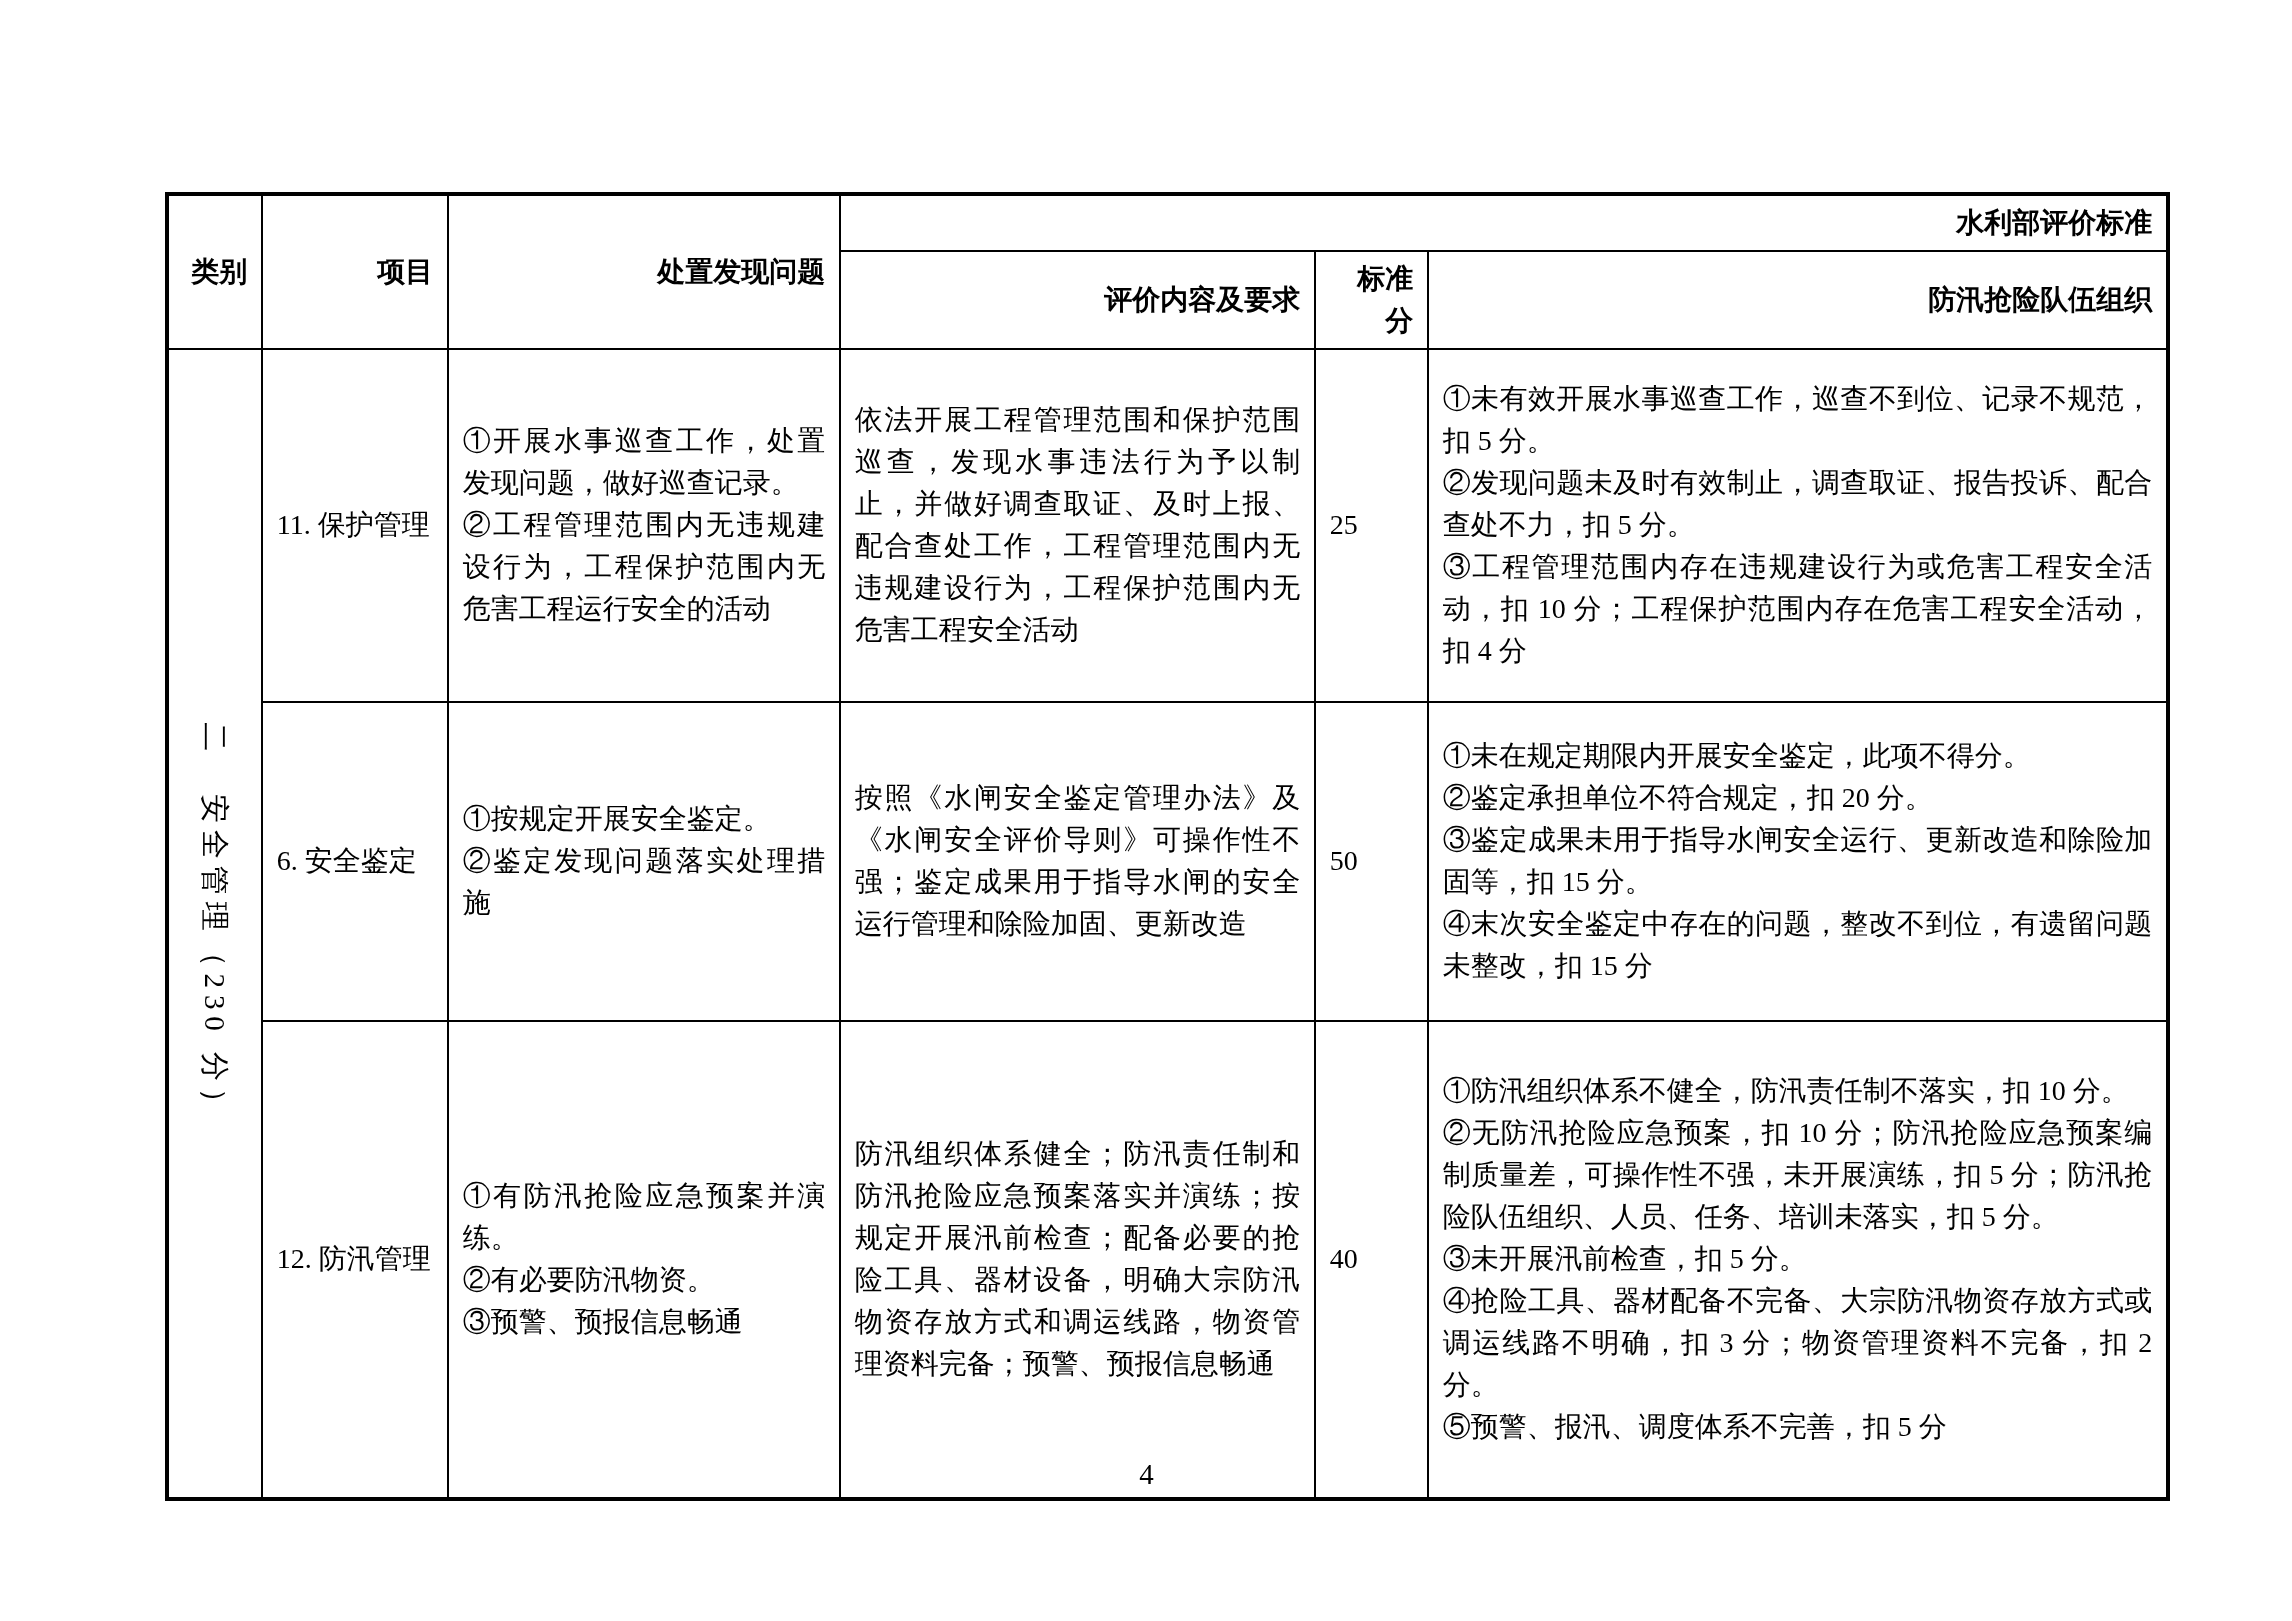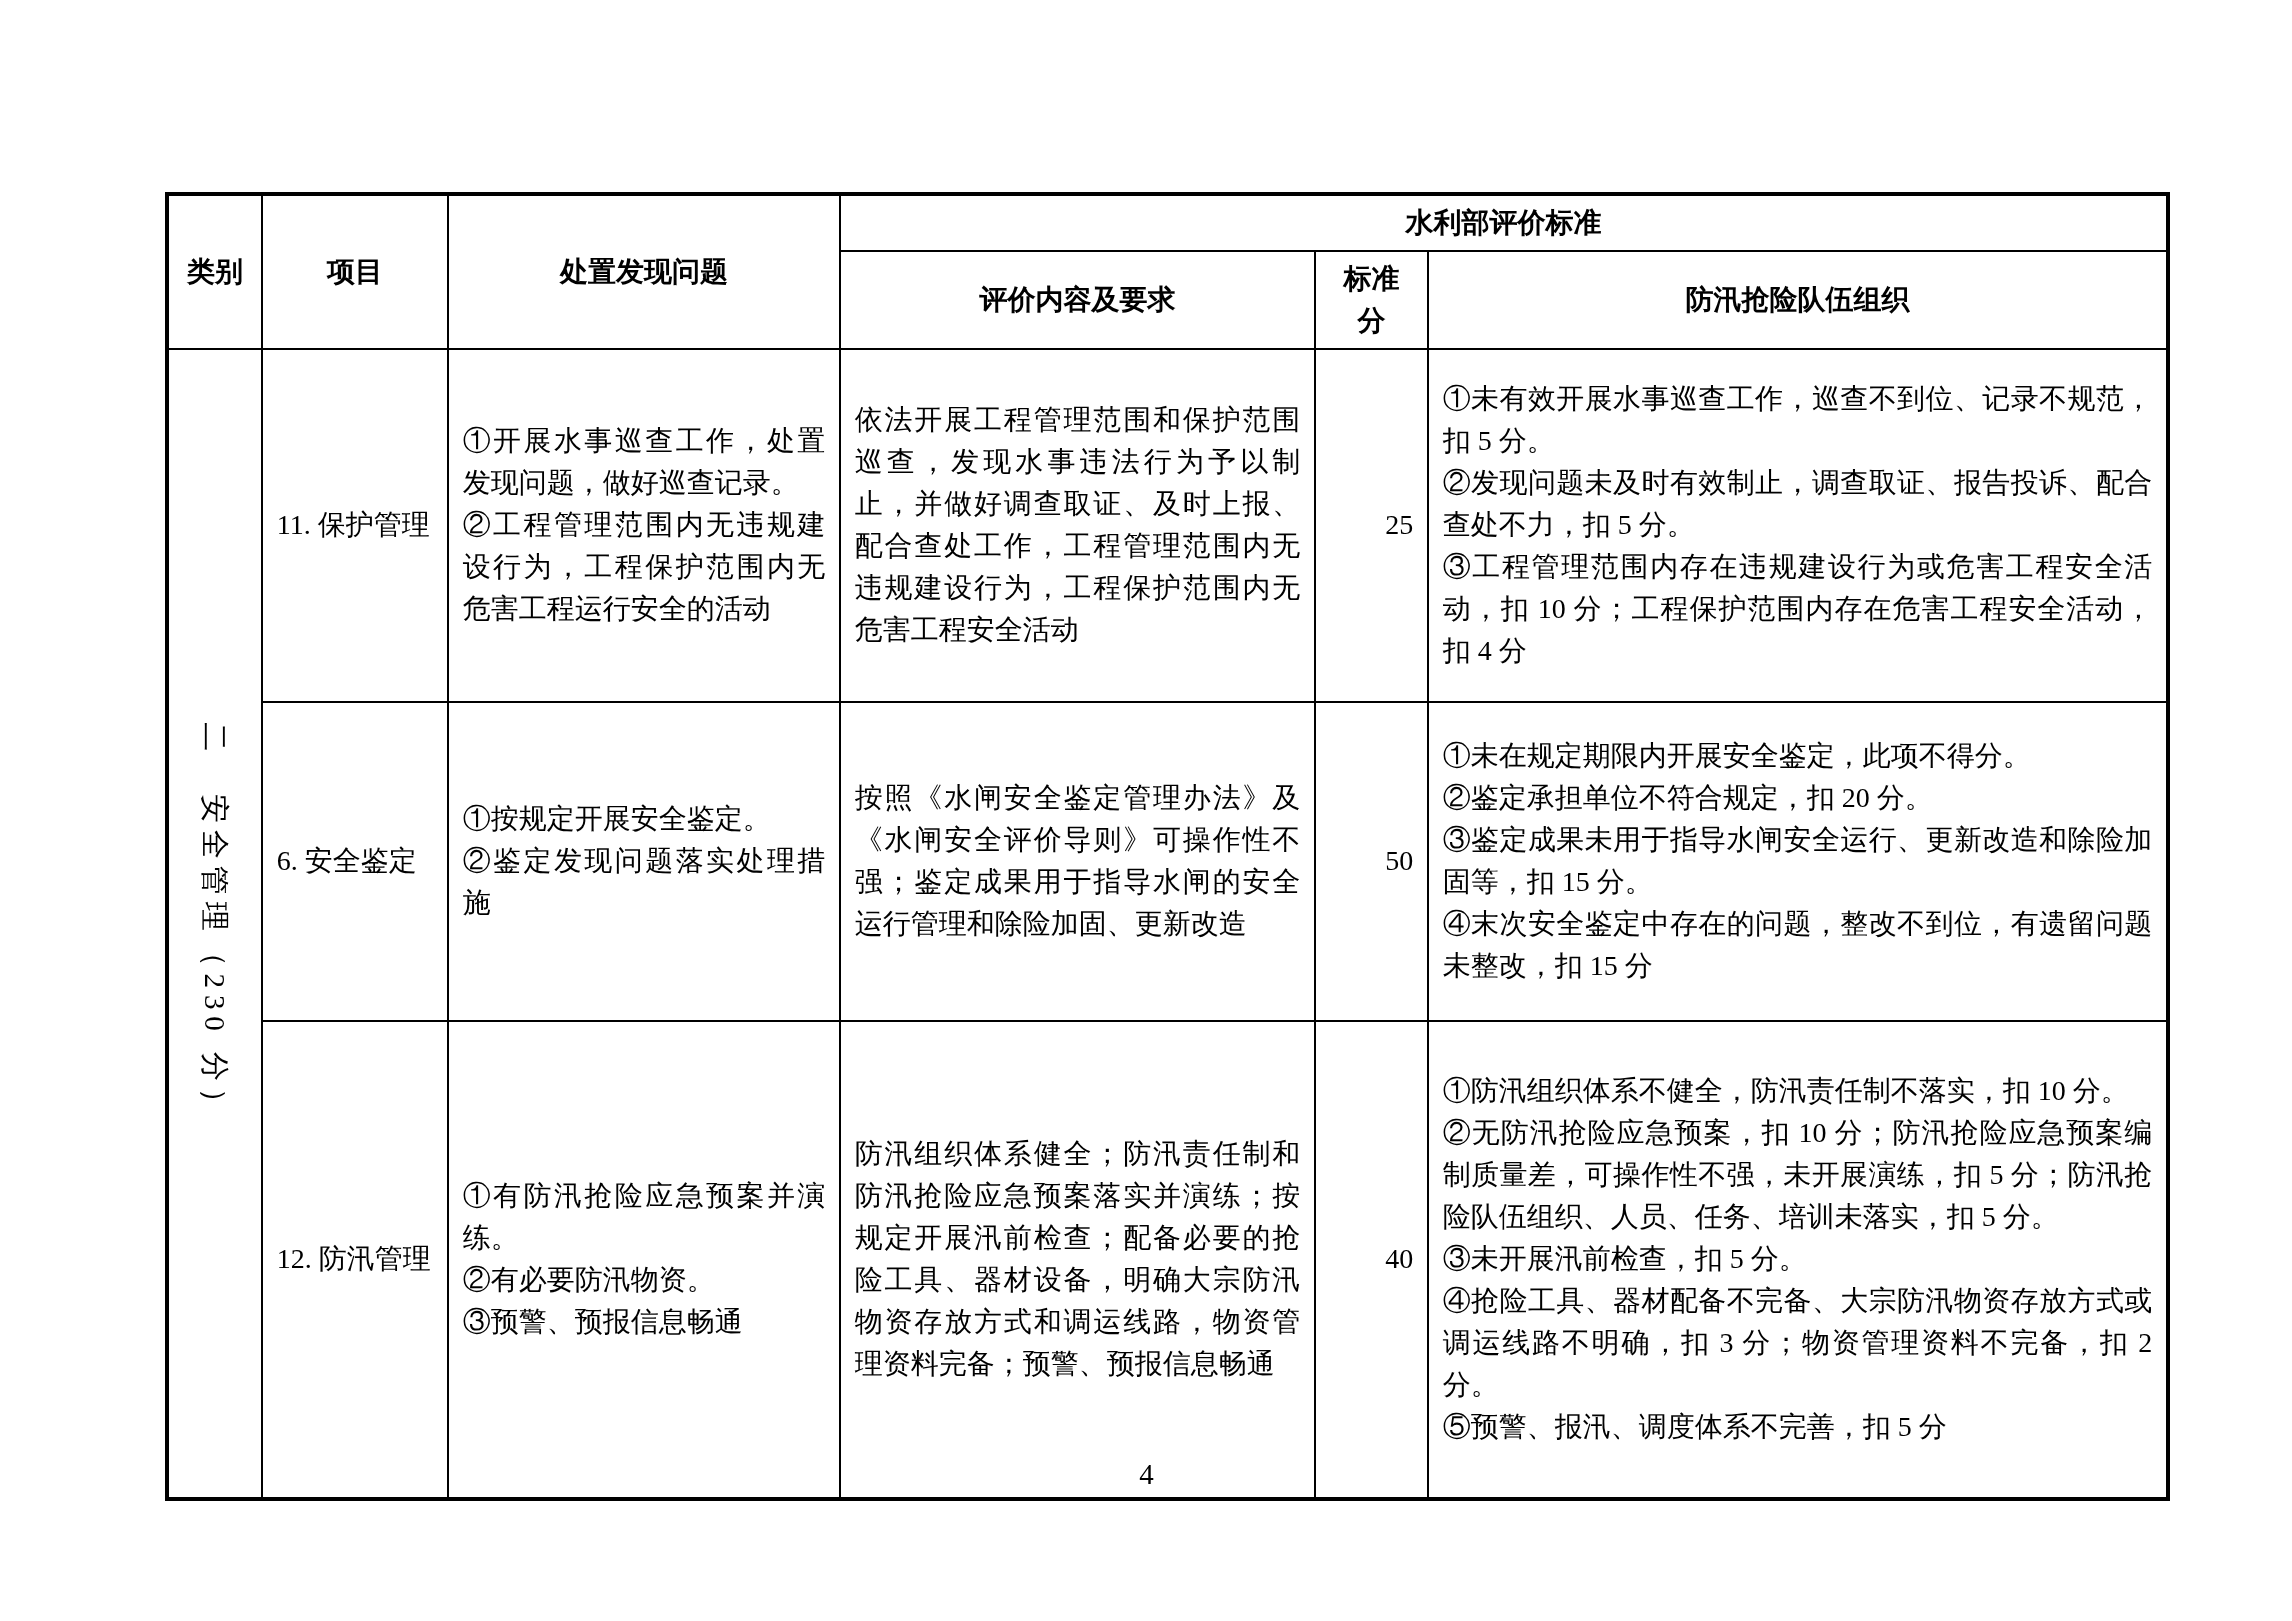--- a/index.html
+++ b/index.html
@@ -33,21 +33,21 @@
     vertical-align: middle;
     padding: 5.9px 13.7px;
     box-sizing: border-box;
     overflow: hidden;
   }
   table.eval-table {
     border: 4.9px solid #000000;
   }
   thead th {
     font-weight: bold;
-    text-align: center;
+    text-align: right;
     padding: 3.9px 7.8px;
     border-bottom-width: 3.9px;
   }
   tr.head-row-1 { height: 46px; }
   tr.head-row-2 { height: 46px; }
   tr.row-10 { height: 353px; }
   tr.row-11 { height: 319px; }
   tr.row-12 { height: 478px; }
 
   td.cell-category {
@@ -77,21 +77,21 @@
   td.cell-content,
   td.cell-indicators {
     text-align: justify;
     text-align-last: left;
   }
   td.cell-req,
   td.cell-indicators {
     white-space: pre-line;
   }
   td.cell-score {
-    text-align: right;
+    text-align: left;
   }
   .page-number {
     position: absolute;
     left: 0;
     right: 0;
     top: 1458px;
     text-align: center;
     font-size: 29px;
   }
 </style>

